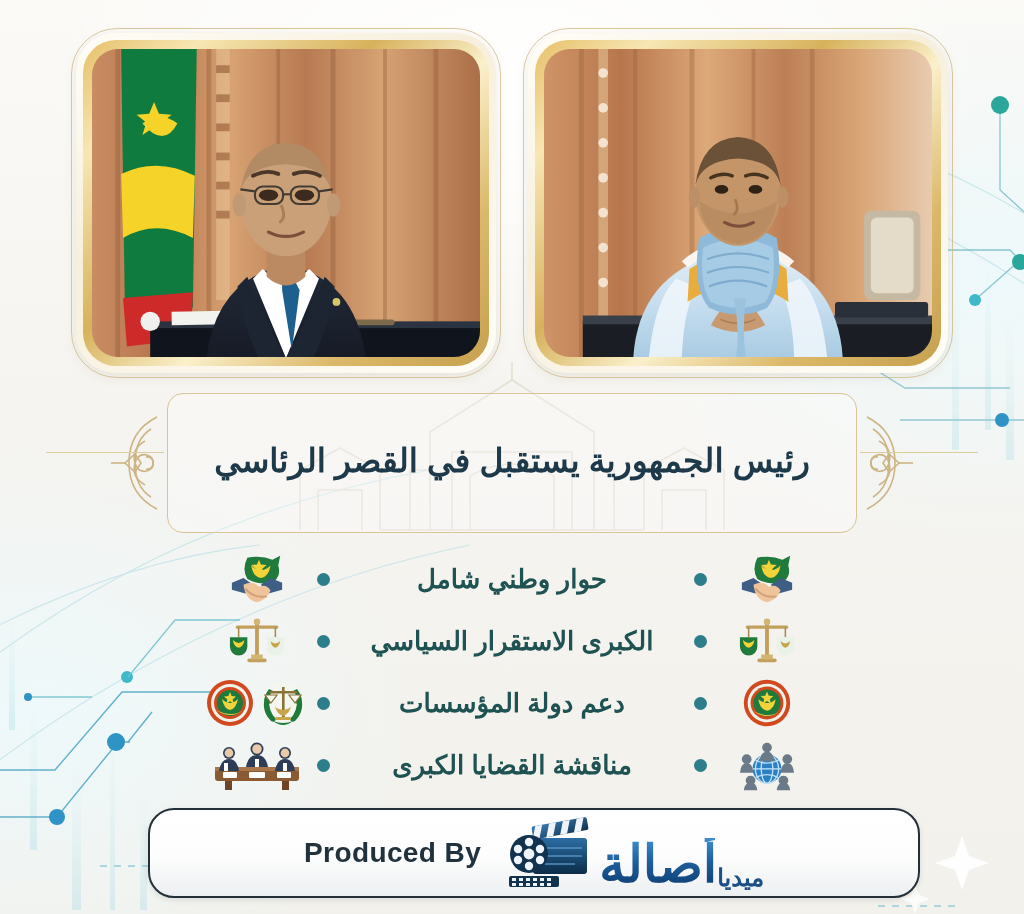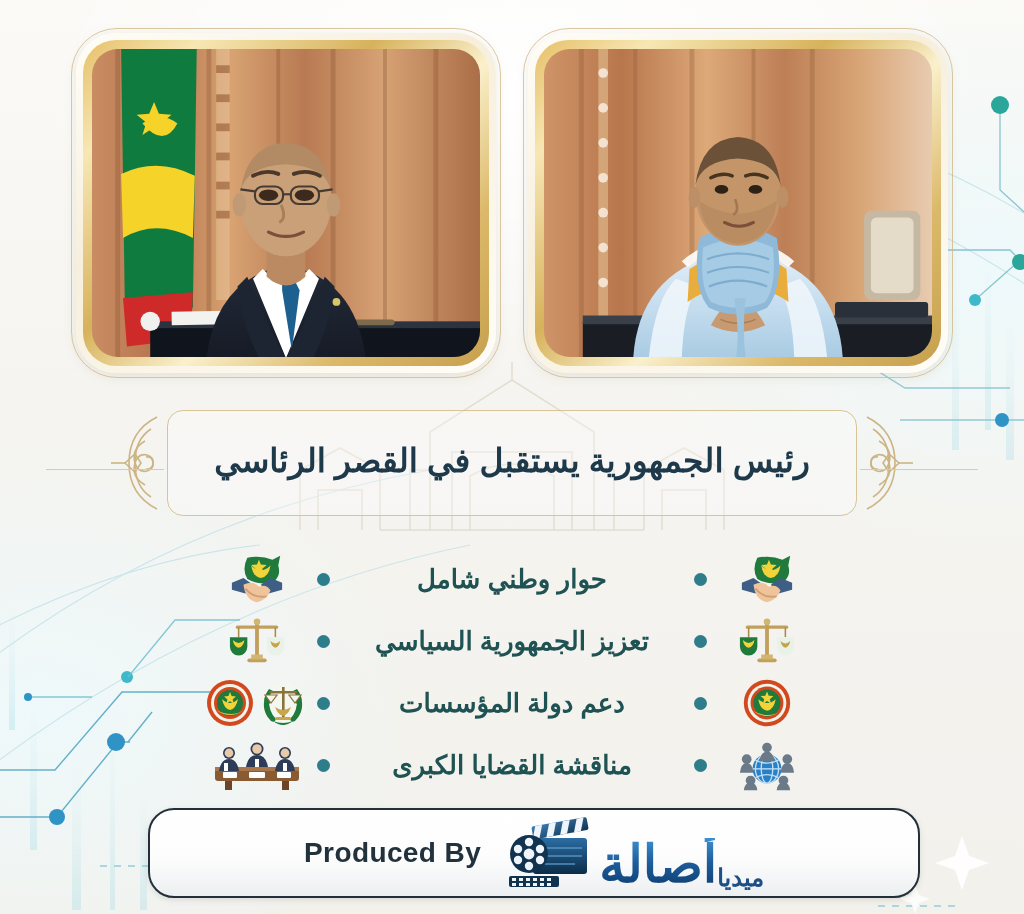--- a/index.html
+++ b/index.html
@@ -41,21 +41,21 @@
     background:linear-gradient(135deg,#e6c069 0%, #f7e7b4 16%, #d7b25c 40%, #faf0cb 58%, #dcb96a 78%, #c6a04e 100%);
   }
   .photo{width:100%;height:100%;border-radius:26px;overflow:hidden;position:relative;}
   .photo svg{display:block;width:100%;height:100%;}
 
   
   .headline-wrap{position:absolute;top:398px;left:0;width:1024px;height:130px;
     display:flex;align-items:center;justify-content:center;}
   .orn{flex:0 0 auto;width:56px;height:96px;}
   .headline{
-    position:relative;width:690px;height:106px;box-sizing:border-box;
+    position:relative;width:690px;height:140px;box-sizing:border-box;
     border:1.3px solid #d9c495;border-radius:16px;
     display:flex;flex-direction:column;align-items:center;justify-content:center;
     background:rgba(255,255,255,.30);
     padding:4px 16px 8px;
   }
   .headline .ln{
     direction:rtl;color:#1e394a;font-weight:bold;
     font-size:33px;line-height:1.28;letter-spacing:-.2px;white-space:nowrap;
     text-shadow:0 1px 0 rgba(255,255,255,.6);
   }
@@ -439,21 +439,21 @@
           <circle cx="30" cy="6" r="3.4" fill="#d3b572"></circle>
           <line x1="11" y1="12" x2="11" y2="22" stroke="#a98a4c" stroke-width="1.6"></line>
           <line x1="49" y1="12" x2="49" y2="22" stroke="#a98a4c" stroke-width="1.6"></line>
           <path d="M2 22 h18 v10 a9 9 0 0 1 -18 0 z" fill="#1f7a3c"></path>
           <path d="M5 25 q 6 6 12 0 q -1 7 -6 8 q -5 -1 -6 -8 z" fill="#f2d33a"></path>
           <path d="M40 22 h18 v10 a9 9 0 0 1 -18 0 z" fill="#e9f2e6"></path>
           <path d="M44 26 q 5 5 10 0 q -1 6 -5 7 q -4 -1 -5 -7 z" fill="#c9a24a"></path>
         </svg>
       </div>
       <div class="dot dot-l"></div>
-      <div class="btxt">تعزيز الجمهورية السياسي</div>
+      <div class="btxt">الكبرى الاستقرار السياسي</div>
       <div class="dot" style="margin:0 6px 0 16px;"></div>
       <div class="ic-r">
         <svg class="ic" viewBox="0 0 60 52">
           <rect x="28" y="6" width="4" height="36" fill="#c2a05c"></rect>
           <rect x="8" y="10" width="44" height="3.4" rx="1.6" fill="#c2a05c"></rect>
           <rect x="20" y="44" width="20" height="4" rx="2" fill="#c2a05c"></rect>
           <rect x="24" y="40" width="12" height="5" fill="#d3b572"></rect>
           <circle cx="30" cy="6" r="3.4" fill="#d3b572"></circle>
           <line x1="11" y1="12" x2="11" y2="22" stroke="#a98a4c" stroke-width="1.6"></line>
           <line x1="49" y1="12" x2="49" y2="22" stroke="#a98a4c" stroke-width="1.6"></line>

